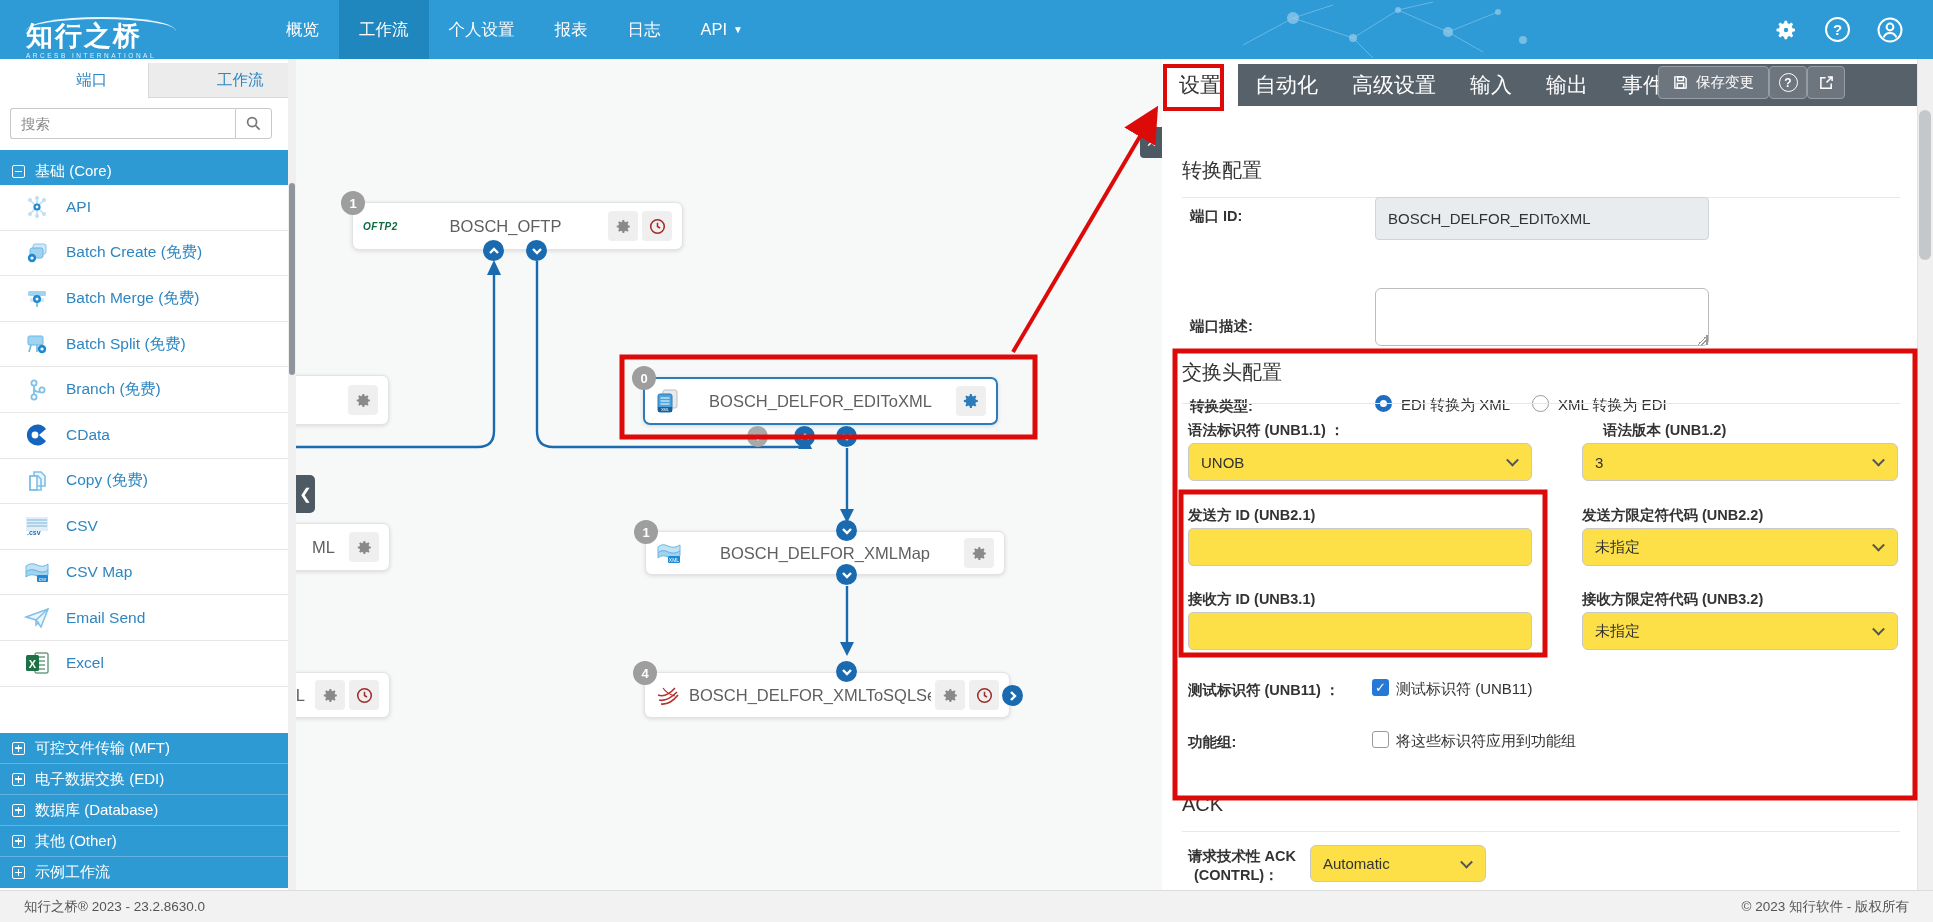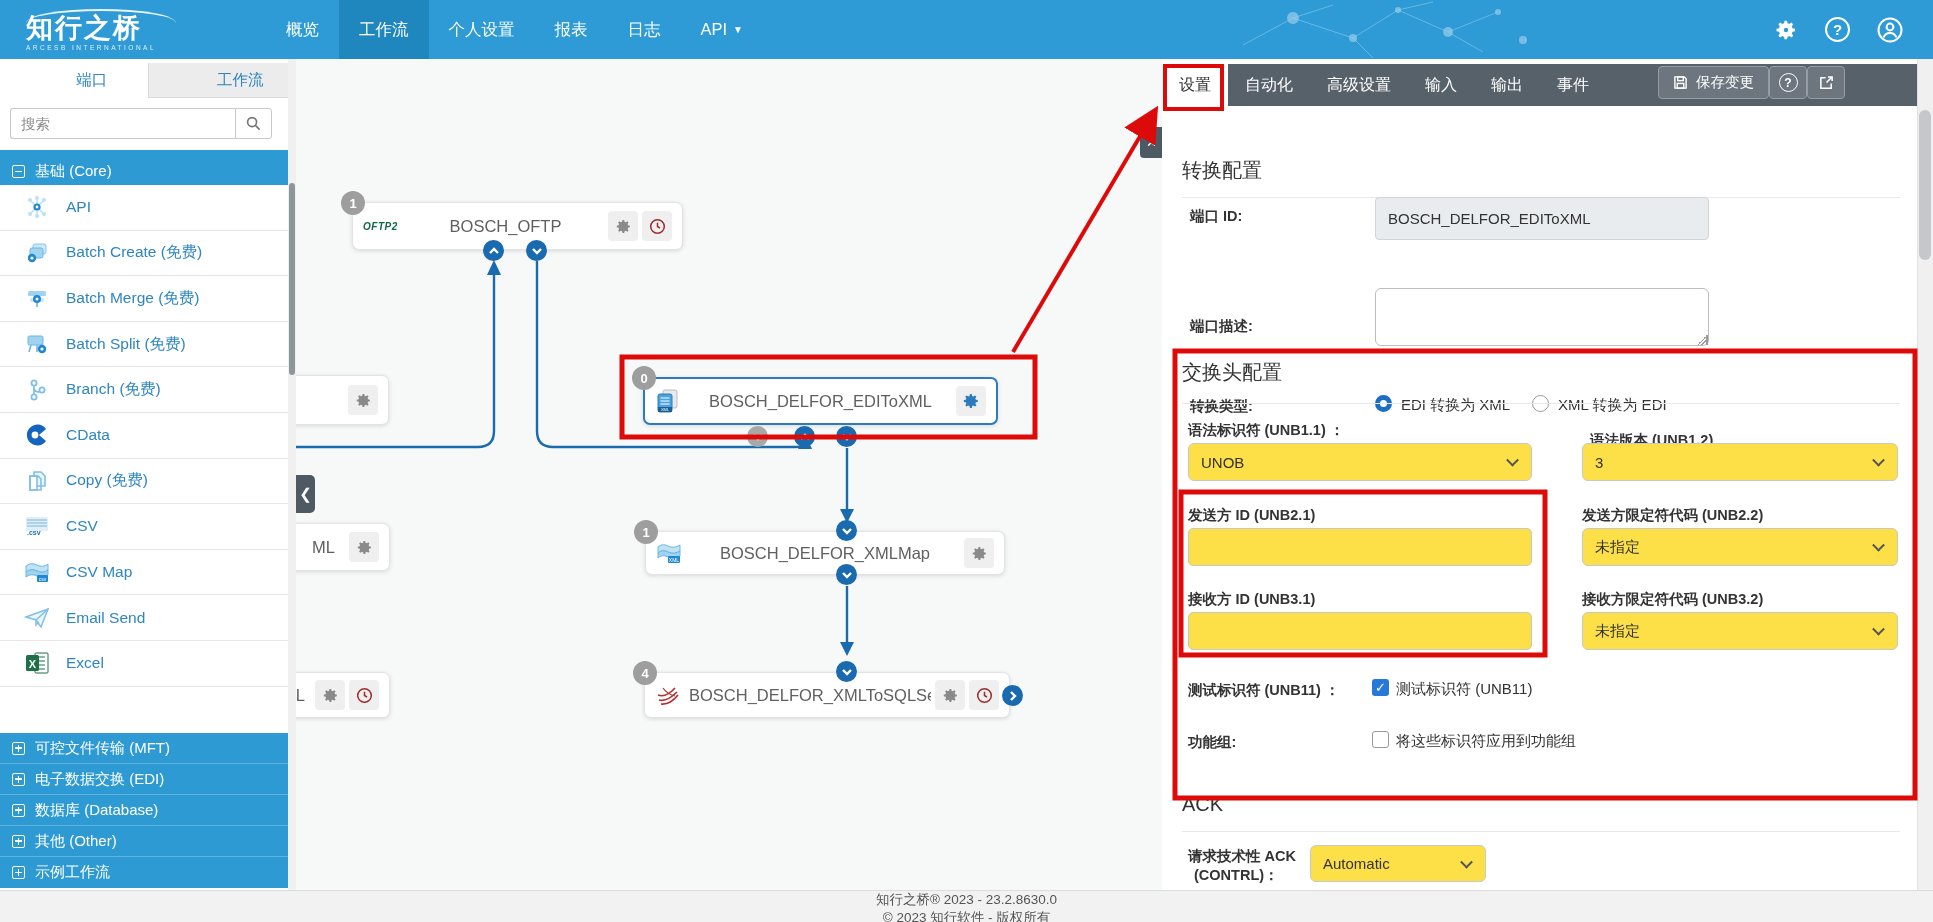--- a/index.html
+++ b/index.html
@@ -2,21 +2,21 @@
 <html><head>
 <meta charset="utf-8">
 <style>
   html,body{margin:0;padding:0;background:#dfe3e6;}
   *{box-sizing:border-box;}
   .screen{position:relative;width:1933px;height:922px;overflow:hidden;background:#f7f8f8;
     font-family:"Liberation Sans","DejaVu Sans",sans-serif;color:#333;}
   .abs{position:absolute;}
 
   
-  .navbar{left:0;top:0;width:1933px;height:59px;background:#2e9bd6;display:flex;align-items:center;z-index:30;}
+  .navbar{left:0;top:0;width:1933px;height:59px;background:#2e9bd6;display:flex;align-items:flex-end;z-index:30;}
   .logo-wrap{margin-left:26px;width:150px;color:#fff;}
   .logo-main{font-size:27px;font-weight:bold;letter-spacing:2px;line-height:27px;
     border-top:2px solid rgba(255,255,255,.9);border-radius:50% 50% 0 0/14px 14px 0 0;padding-top:4px;}
   .logo-sub{font-size:6.5px;letter-spacing:2.5px;opacity:.85;margin-top:2px;}
   .nav-items{display:flex;height:59px;margin-left:90px;align-items:stretch;}
   .nav-item{display:flex;align-items:center;padding:0 20px;color:#fff;font-size:16.5px;cursor:pointer;}
   .nav-item.active{background:#1f86be;}
   .nav-caret{font-size:10px;margin-left:6px;}
   .nav-right{position:absolute;right:30px;top:0;height:59px;display:flex;align-items:center;gap:26px;}
   .nav-ico{width:27px;height:27px;display:flex;align-items:center;justify-content:center;color:#fff;cursor:pointer;}
@@ -62,21 +62,21 @@
   .conn.gray{background:#a8a8a8;}
   .collapse-handle{position:absolute;left:0;top:416px;width:19px;height:38px;background:#4d5a63;color:#fff;
     border-radius:0 5px 5px 0;display:flex;align-items:center;justify-content:center;font-size:15px;cursor:pointer;z-index:6;}
   .panel-close{position:absolute;left:844px;top:68px;width:23px;height:31px;background:#4d5a63;color:#fff;
     border-radius:4px 0 0 4px;display:flex;align-items:center;justify-content:center;font-size:13px;cursor:pointer;z-index:6;}
   .oftp-logo{font-size:10px;font-weight:bold;font-style:italic;color:#0d6b3f;letter-spacing:.5px;flex:0 0 44px;}
 
   
   .panel{left:1162px;top:59px;width:771px;height:831px;background:#fff;z-index:10;}
   .ptabbar{position:absolute;left:0;top:5px;width:755px;height:42px;background:#57616a;display:flex;align-items:stretch;}
-  .ptab{display:flex;align-items:center;padding:0 17px;color:#fff;font-size:16px;cursor:pointer;}
+  .ptab{display:flex;align-items:center;padding:0 17px;color:#fff;font-size:21px;cursor:pointer;}
   .ptab.active{background:#fff;color:#333;}
   .pbtns{position:absolute;right:88px;top:7px;display:flex;}
   .pbtn{height:33px;background:#6d767e;border:1px solid #959ca3;border-radius:4px;color:#fff;font-size:14.5px;
     display:flex;align-items:center;justify-content:center;gap:8px;cursor:pointer;padding:0 14px;}
   .pbtn.sq{width:38px;padding:0;}
   .pscroll{left:1917px;top:59px;width:16px;height:831px;background:#f0f0f0;z-index:11;border-left:1px solid #e2e2e2;}
   .pthumb{left:1919px;top:110px;width:12px;height:150px;background:#c4c8cb;border-radius:6px;z-index:12;}
 
   .pheading{position:absolute;left:20px;font-size:20px;color:#333;}
   .pdivider{position:absolute;left:20px;width:718px;height:1px;background:#e8e8e8;}
@@ -93,21 +93,21 @@
   .radio{position:absolute;width:17px;height:17px;border-radius:50%;}
   .radio.on{border:5px solid #1b6ec2;background:#fff;}
   .radio.off{border:1.5px solid #9a9a9a;background:#fff;}
   .cb{position:absolute;width:17px;height:17px;border-radius:3px;}
   .cb.on{background:#2779d8;color:#fff;font-size:13px;display:flex;align-items:center;justify-content:center;}
   .cb.off{background:#fff;border:1.5px solid #9a9a9a;}
   .plainlabel{position:absolute;font-size:15px;color:#333;white-space:nowrap;}
 
   
   .footer{left:0;top:890px;width:1933px;height:32px;background:#f2f2f2;border-top:1px solid #ddd;z-index:40;
-    display:flex;align-items:center;justify-content:space-between;padding:0 24px;font-size:13.5px;color:#555;flex-direction:column;}
+    display:flex;align-items:center;justify-content:space-between;padding:0 24px;font-size:13.5px;color:#555;}
 
   
   .redlayer{left:0;top:0;width:1933px;height:922px;z-index:50;pointer-events:none;}
   svg{display:block;}
 </style>
 </head>
 <body>
 
 <div class="screen">
 
@@ -574,21 +574,21 @@
     <div class="flabel" style="left:28px;top:338px;">转换类型:</div>
     <div class="radio on" style="left:213px;top:336px;"></div>
     <div class="plainlabel" style="left:239px;top:337px;">EDI 转换为 XML</div>
     <div class="radio off" style="left:370px;top:336px;"></div>
     <div class="plainlabel" style="left:396px;top:337px;">XML 转换为 EDI</div>
 
     <div class="pheading" style="top:300px;">交换头配置</div>
     <div class="pdivider" style="top:344px;"></div>
 
     <div class="flabel" style="left:26px;top:362px;">语法标识符 (UNB1.1) ：</div>
-    <div class="flabel" style="left:428px;top:362px;margin-top:10px;">语法版本 (UNB1.2)</div>
+    <div class="flabel" style="left:441px;top:362px;">语法版本 (UNB1.2)</div>
     <div class="select" style="left:26px;top:384px;width:344px;height:38px;">
       <span>UNOB</span>
         <span class="chev"></span>
     </div>
     <div class="select" style="left:420px;top:384px;width:316px;height:38px;">
       <span>3</span>
         <span class="chev"></span>
     </div>
 
     <div class="flabel" style="left:26px;top:447px;">发送方 ID (UNB2.1)</div>

